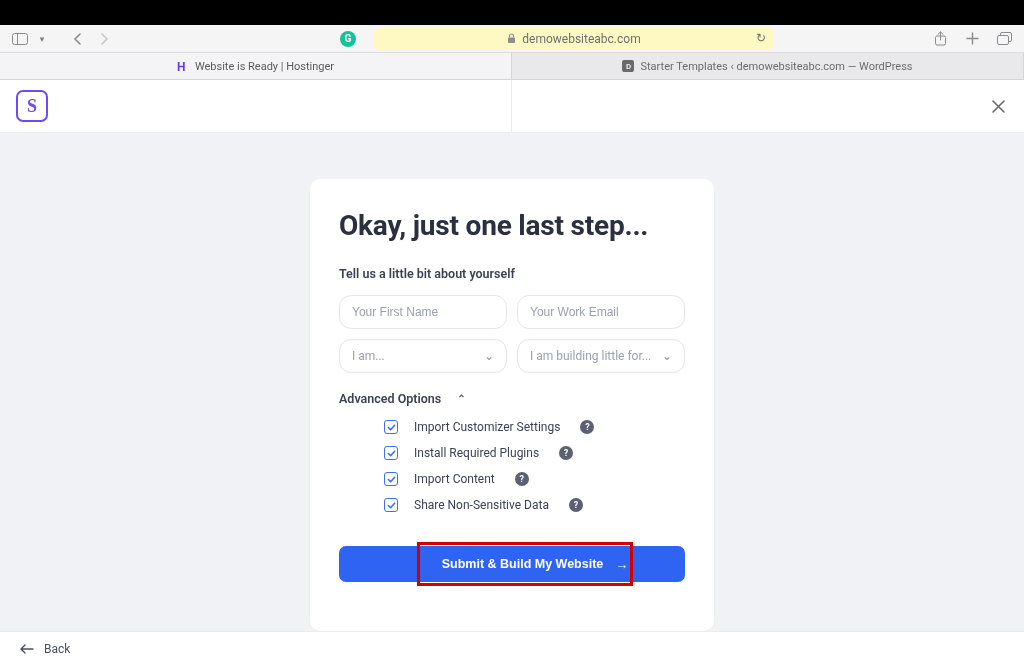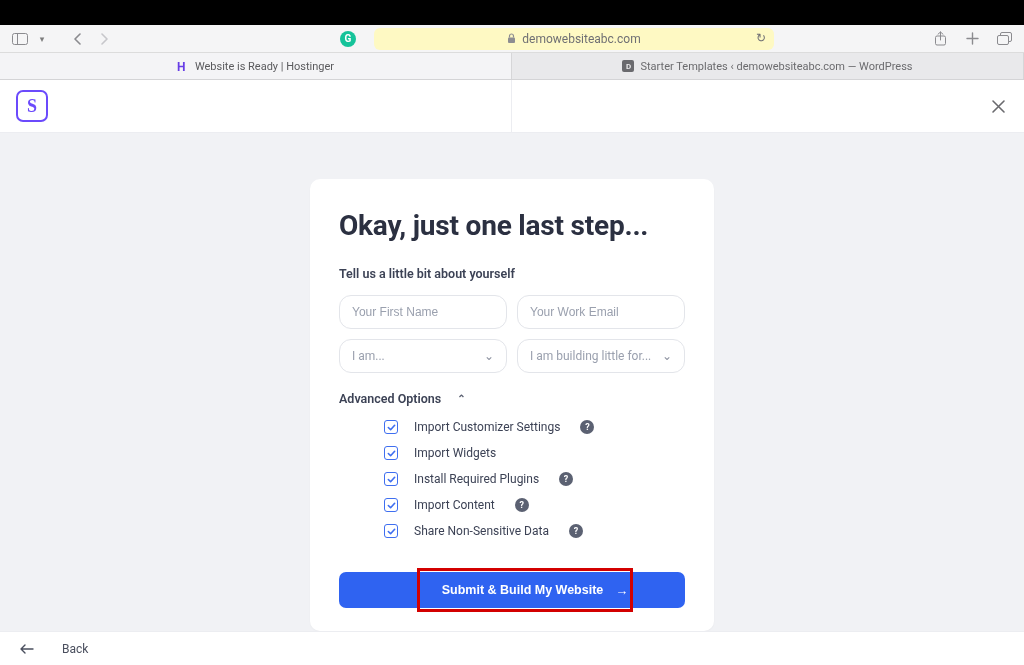--- a/index.html
+++ b/index.html
@@ -110,21 +110,21 @@
   .redbox {
     position:absolute; top:-4px; left:78px; width:216px; height:44px;
     border:3px solid #d30000; pointer-events:none;
   }
 
   
   .footer {
     height:34px; background:#fff; border-top:1px solid #ecedf1;
     display:flex; align-items:center; padding:0 20px; font-size:12px; color:#4a4f5e;
   }
-  .footer .back { display:flex; align-items:center; gap:28px; cursor:pointer; }
+  .footer .back { display:flex; align-items:center; gap:10px; cursor:pointer; }
 
   svg { display:block; }
 </style>
 </head>
 <body>
 
 <div class="blackbar"></div>
 
 <div class="toolbar">
   <div class="icon-btn">
@@ -230,28 +230,20 @@
 
     <div class="opts">
       <div class="opt">
         <span class="cb">
             <svg viewBox="0 0 10 10">
               <path d="M1.5 5 L4 7.5 L8.5 2.5" fill="none" stroke="#3f6ff0" stroke-width="1.8" stroke-linecap="round" stroke-linejoin="round"></path>
             </svg>
           </span>
         <span>Import Customizer Settings</span>
         <span class="help">?</span>
-      </div>
-      <div class="opt">
-        <span class="cb">
-            <svg viewBox="0 0 10 10">
-              <path d="M1.5 5 L4 7.5 L8.5 2.5" fill="none" stroke="#3f6ff0" stroke-width="1.8" stroke-linecap="round" stroke-linejoin="round"></path>
-            </svg>
-          </span>
-        <span>Import Widgets</span>
       </div>
       <div class="opt">
         <span class="cb">
             <svg viewBox="0 0 10 10">
               <path d="M1.5 5 L4 7.5 L8.5 2.5" fill="none" stroke="#3f6ff0" stroke-width="1.8" stroke-linecap="round" stroke-linejoin="round"></path>
             </svg>
           </span>
         <span>Install Required Plugins</span>
         <span class="help">?</span>
       </div>

